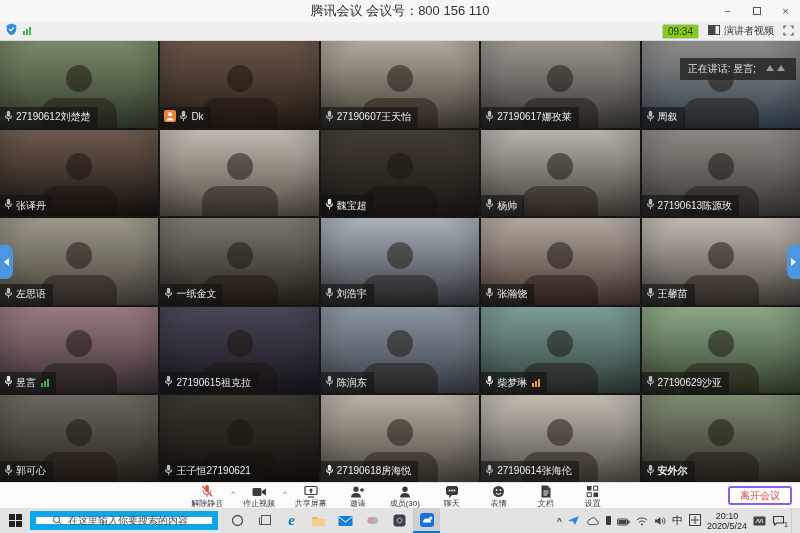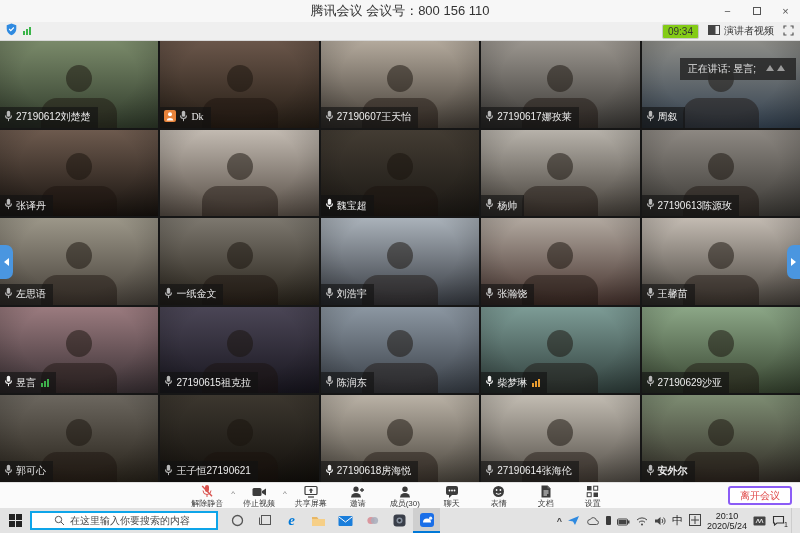--- a/index.html
+++ b/index.html
@@ -56,21 +56,21 @@
   .tb-item svg { display:block; }
   .tb-lbl { font-size:8px; color:#3a3a3a; line-height:9px; margin-top:1px; white-space:nowrap; }
   .caret { font-size:8px; color:#777; line-height:8px; margin:0 -1px 10px; cursor:pointer; }
   .leave { position:absolute; right:8px; top:3px; height:19px; padding:0 10px; font-size:10px;
            color:#e04a4a; background:#fff; border:2px solid #8b5cf6; border-radius:3px; cursor:pointer;
            font-family:"Liberation Sans","DejaVu Sans",sans-serif; }
 
   
   .taskbar { height:25px; background:#e3e3e3; display:flex; align-items:center; flex:0 0 auto; }
   .start { width:30px; height:25px; display:flex; align-items:center; justify-content:center; cursor:pointer; }
-  .search { width:188px; height:19px; background:#fff; border:2px solid #0ea5e9; display:flex; align-items:center; gap:5px; padding:0 22px; margin-right:6px; }
+  .search { width:188px; height:19px; background:#fff; border:6px solid #0ea5e9; display:flex; align-items:center; gap:5px; padding:0 16px; margin-right:6px; }
   .search input { border:none; outline:none; flex:1; font-size:10px; color:#444; background:transparent; min-width:0;
            font-family:"Liberation Sans","DejaVu Sans",sans-serif; }
   .search input::placeholder { color:#4a4a4a; opacity:1; }
   .task-icons { display:flex; align-items:center; height:25px; }
   .ti { width:27px; height:25px; display:flex; align-items:center; justify-content:center; cursor:pointer; }
   .ti.active { background:#cfcfcf; border-bottom:2px solid #0078d7; }
   .edge-e { font-family:"Liberation Serif","DejaVu Serif",serif; font-style:italic; font-weight:bold; color:#0078d7; font-size:15px; line-height:15px; }
   .tray { margin-left:auto; display:flex; align-items:center; gap:6px; padding-right:5px; }
   .tray .txt { font-size:11px; color:#222; }
   .chev { font-size:9px; color:#444; font-weight:bold; }
@@ -147,21 +147,21 @@
         <div class="fig"></div>
         <div class="name-tag">
           <span><svg width="9" height="12" viewBox="0 0 10 14">
               <rect x="3" y="1" width="4" height="7" rx="2" fill="#b9b9b9"></rect>
               <path d="M1.5 6.5a3.5 3.5 0 0 0 7 0" fill="none" stroke="#b9b9b9" stroke-width="1.2"></path>
               <line x1="5" y1="10.2" x2="5" y2="13" stroke="#b9b9b9" stroke-width="1.2"></line>
             </svg></span>
           <span>27190612刘楚楚</span>
         </div>
       </div>
-      <div class="tile" style="background: linear-gradient(rgb(106, 86, 74) 0%, rgb(36, 28, 20) 100%); font-family: Liberation Serif, serif;">
+      <div class="tile" style="background: linear-gradient(rgb(106, 86, 74) 0%, rgb(36, 28, 20) 100%);">
         <div class="fig"></div>
         <div class="name-tag">
           <span><svg width="12" height="12">
               <rect width="12" height="12" rx="2" fill="#e8833a"></rect>
               <circle cx="6" cy="4.3" r="2" fill="#fff"></circle>
               <path d="M2.5 10.5a3.6 3.2 0 0 1 7 0z" fill="#fff"></path>
             </svg></span>
           <span><svg width="9" height="12" viewBox="0 0 10 14">
               <rect x="3" y="1" width="4" height="7" rx="2" fill="#b9b9b9"></rect>
               <path d="M1.5 6.5a3.5 3.5 0 0 0 7 0" fill="none" stroke="#b9b9b9" stroke-width="1.2"></path>

